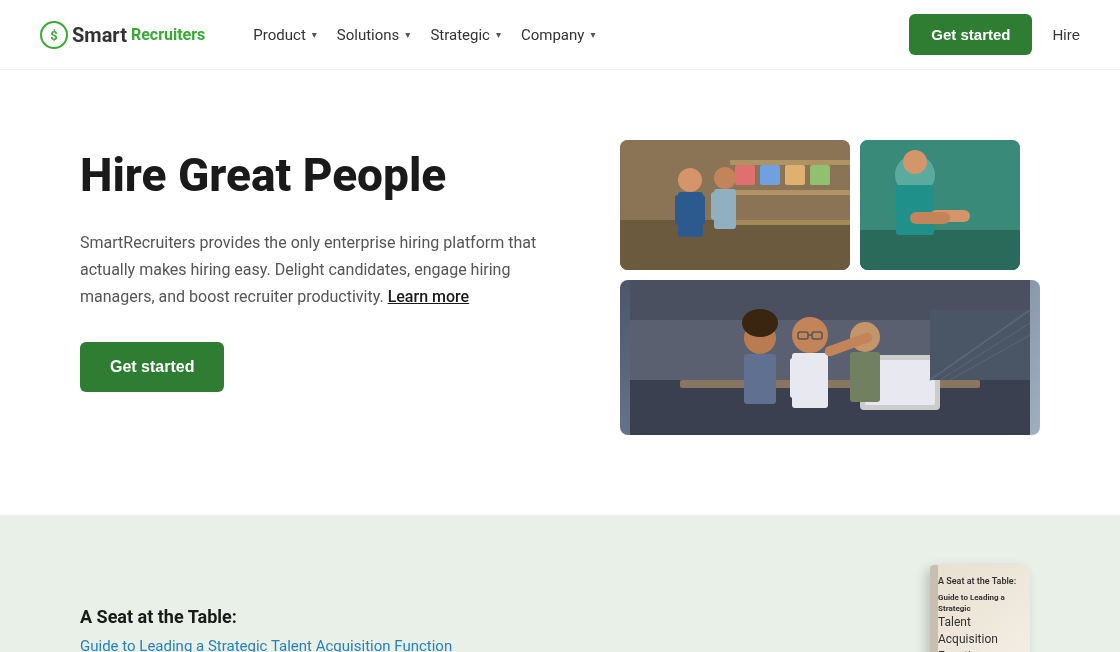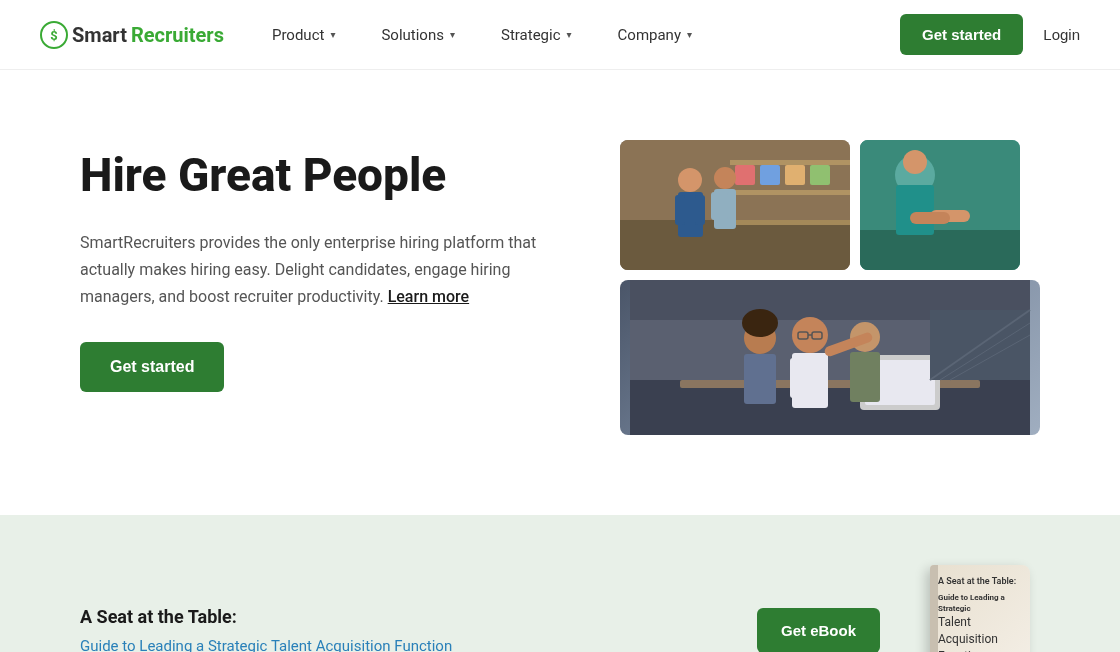--- a/index.html
+++ b/index.html
@@ -27,28 +27,28 @@
       width: 28px;
       height: 28px;
     }
     .logo-text-smart {
       font-size: 20px;
       font-weight: 700;
       color: #333;
       text-align: right;
     }
     .logo-text-recruiters {
-      font-size: 20px;
+      font-size: 16px;
       font-weight: 700;
       color: #3aaa35;
     }
     .nav-links {
       display: flex;
       align-items: center;
-      gap: 46px;
+      gap: 20px;
       flex: 1;
     }
     .nav-item {
       display: flex;
       align-items: center;
       gap: 6px;
       font-size: 15px;
       color: #333;
       cursor: pointer;
       font-weight: 400;
@@ -257,21 +257,21 @@
       <span class="chevron">▾</span>
     </div>
     <div class="nav-item">
       <span>Company</span>
       <span class="chevron">▾</span>
     </div>
   </div>
 
   <div class="navbar-actions">
     <button class="btn-get-started-nav">Get started</button>
-    <button class="btn-login">Login</button>
+    <button class="btn-login">Hire</button>
   </div>
 </nav>
 
 <section class="hero">
   <div class="hero-left">
     <h1 class="hero-title">Hire Great People</h1>
     <p class="hero-description">
       <span>SmartRecruiters provides the only enterprise hiring platform that actually makes hiring easy. Delight candidates, engage hiring managers, and boost recruiter productivity.</span>
       <span> </span><a class="learn-more" href="#">Learn more</a>
     </p>
@@ -360,23 +360,20 @@
       </svg>
     </div>
   </div>
 </section>
 
 <section class="bottom-banner">
   <div class="banner-text">
     <div class="banner-title">A Seat at the Table:</div>
     <div class="banner-subtitle">Guide to Leading a Strategic Talent Acquisition Function</div>
   </div>
-  <div class="banner-cta">
-    <button class="btn-get-ebook">Get eBook</button>
-  </div>
   <div class="banner-book">
     <div class="book-cover">
       <span>A Seat at the Table:</span>
       <span style="margin-top:4px;font-size:8px;font-weight:700;">Guide to Leading a Strategic</span>
       <span style="font-size:12px;font-weight:400;">Talent Acquisition Function</span>
     </div>
   </div>
 </section>
 
 </body></html>

